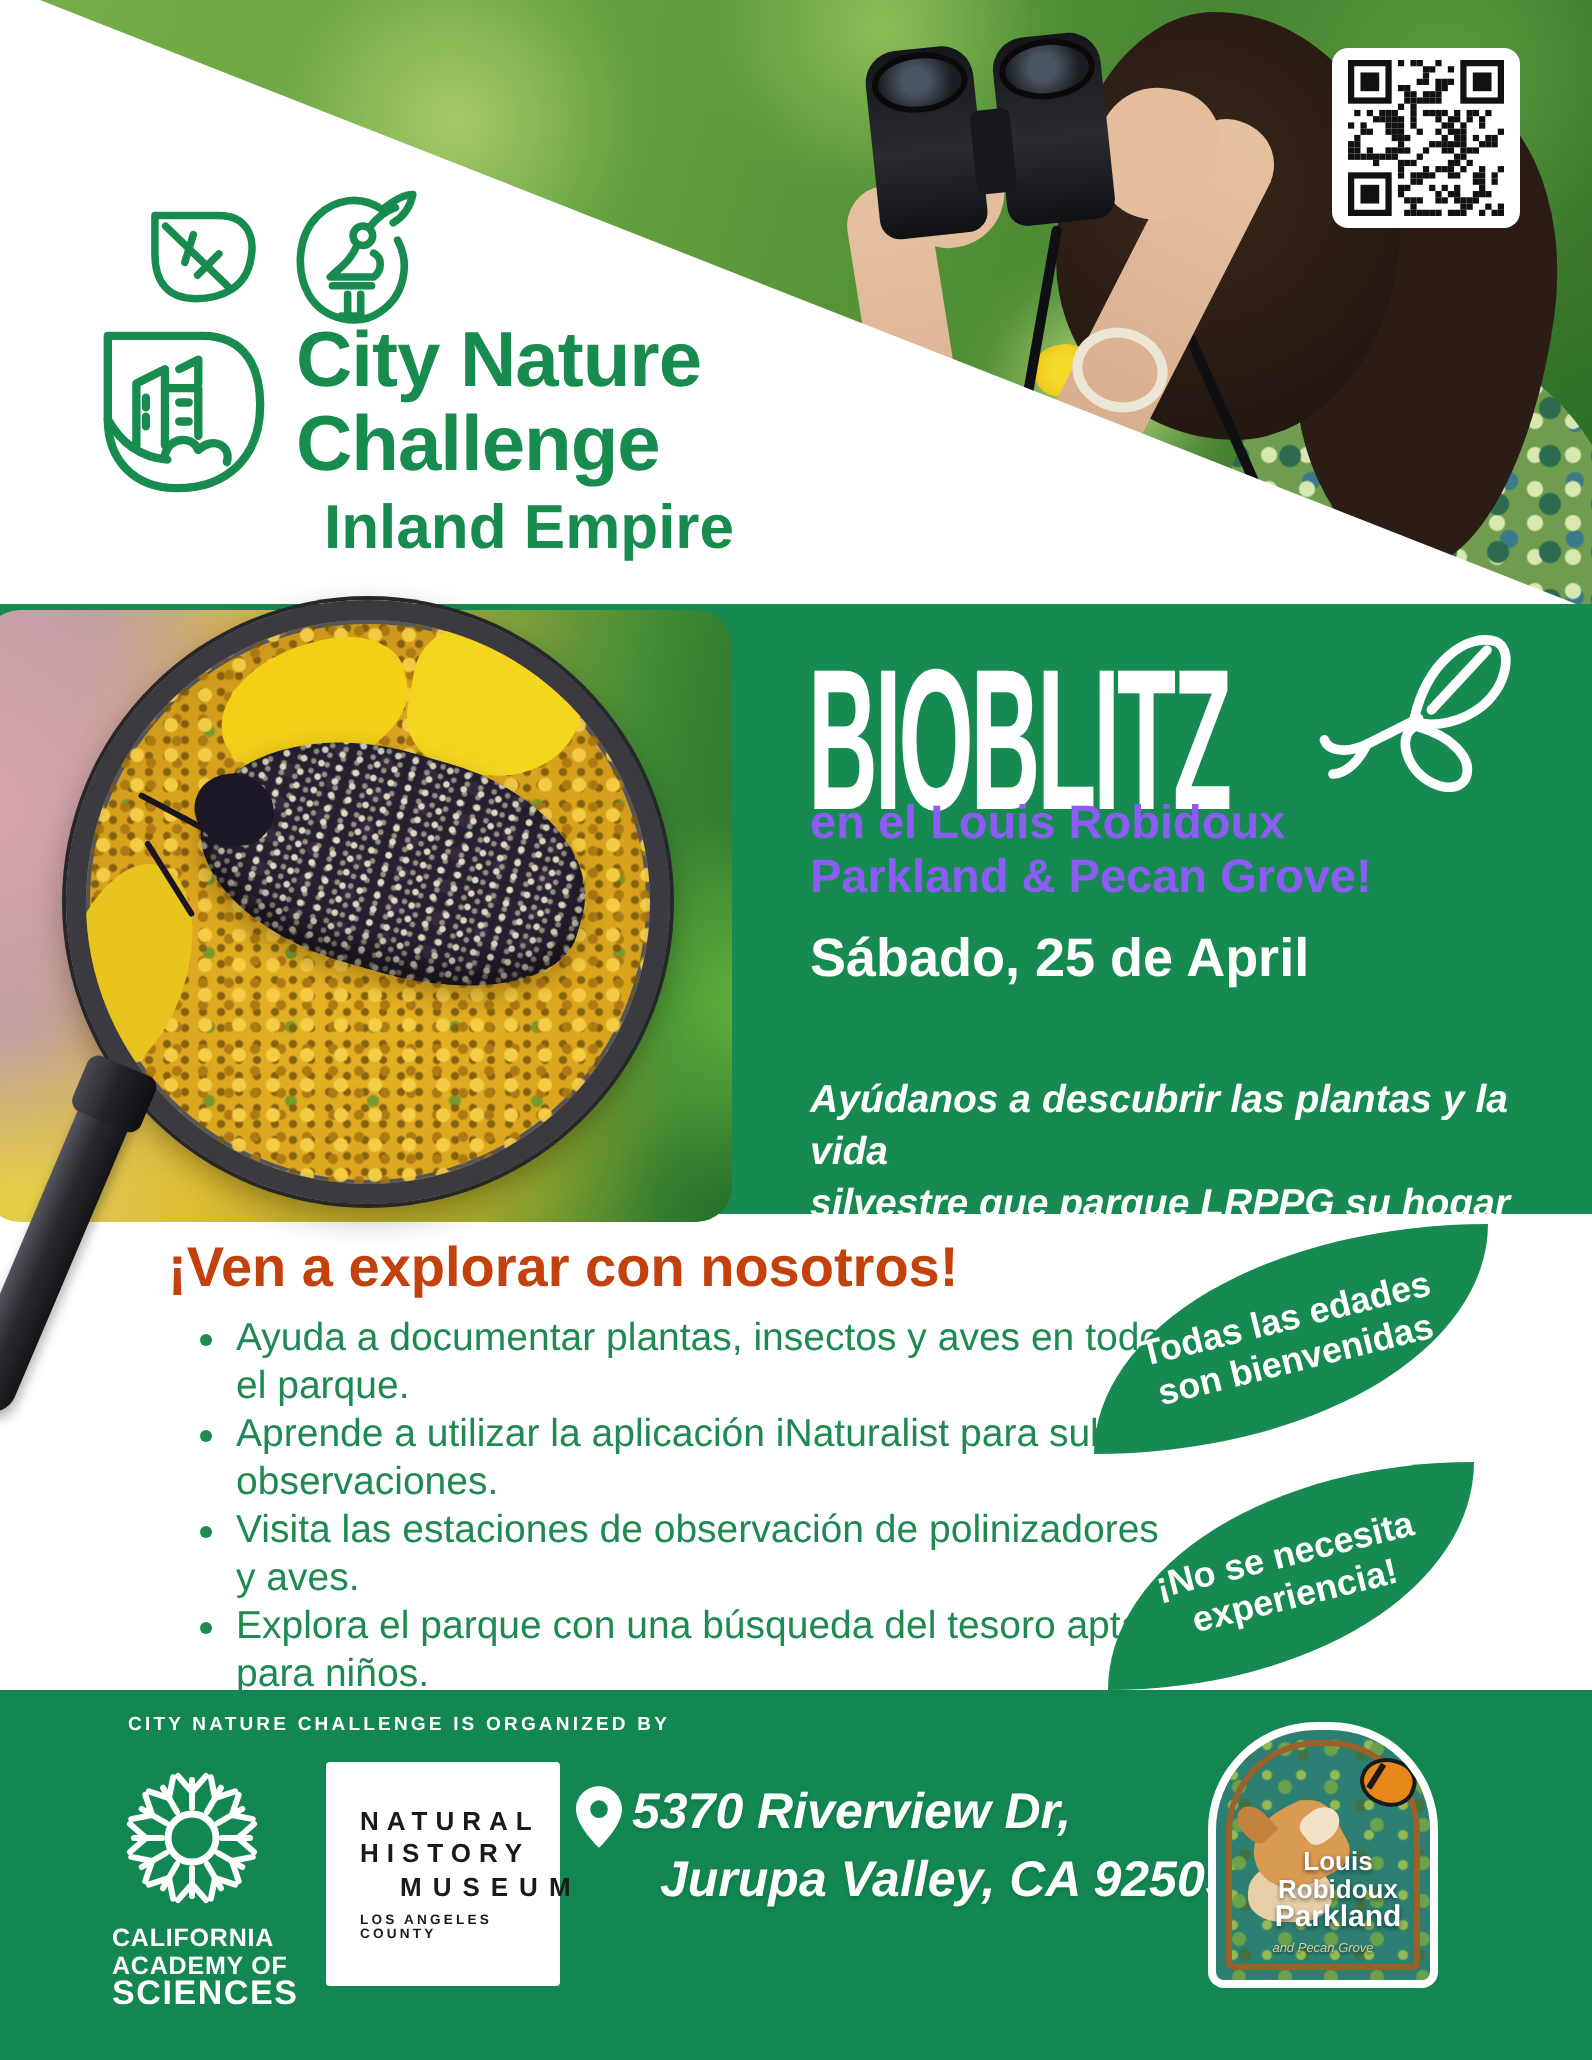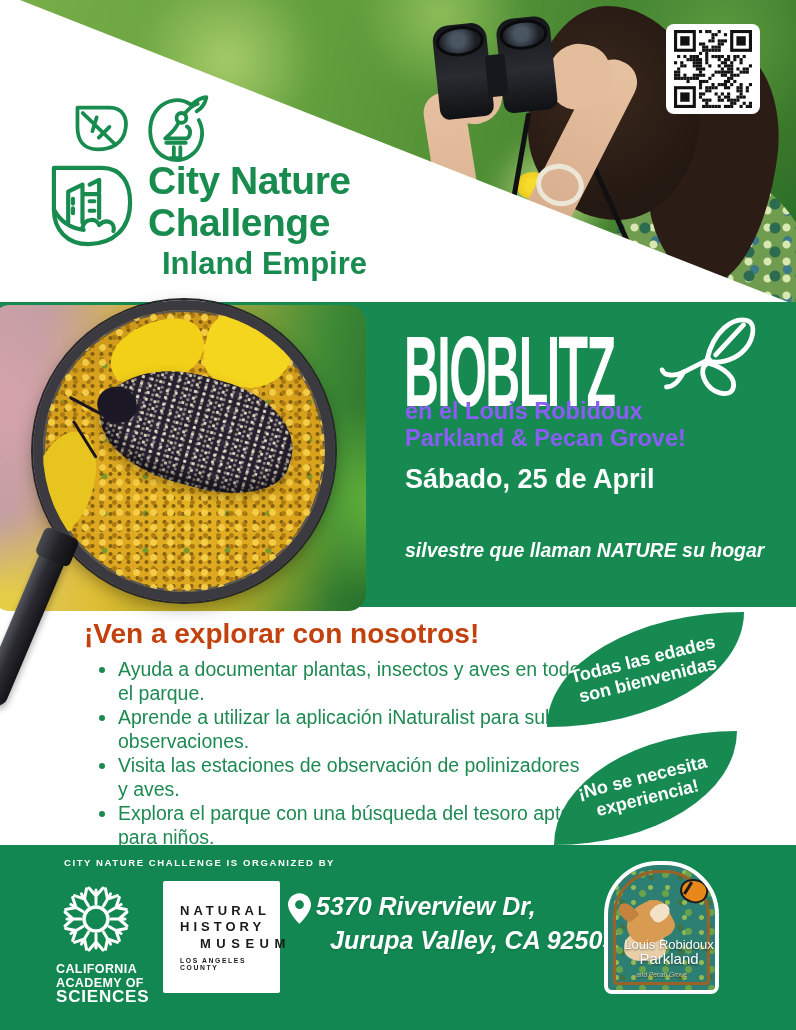--- a/index.html
+++ b/index.html
@@ -152,21 +152,21 @@
   .fox-head{position:absolute;left:18px;top:38px;width:46px;height:40px;background:#D99A52;
     border-radius:60% 40% 30% 55%;transform:rotate(-28deg);}
   .fox-head::before{content:"";position:absolute;left:2px;top:-10px;width:14px;height:20px;background:#c4823e;
     border-radius:60% 60% 0 40%;transform:rotate(-16deg);}
   .fox-head::after{content:"";position:absolute;right:-2px;top:8px;width:20px;height:16px;background:#f3e2c8;
     border-radius:40% 60% 60% 40%;transform:rotate(-10deg);}
   .fox-chest{position:absolute;left:16px;top:66px;width:42px;height:30px;background:#e8cfa8;border-radius:50% 50% 40% 40%;}
   .monarch{position:absolute;left:72px;top:14px;width:24px;height:20px;background:#e8881a;
     border-radius:55% 45% 50% 50%;border:2px solid #1a1a1a;transform:rotate(18deg);}
   .monarch::before{content:"";position:absolute;left:4px;top:2px;width:2.5px;height:14px;background:#1a1a1a;transform:rotate(14deg);}
-  .park-name{position:absolute;left:0;right:0;bottom:24px;text-align:center;color:#fff;font-weight:normal;
+  .park-name{position:absolute;left:0;right:0;bottom:24px;text-align:center;color:#fff;font-weight:bold;
     font-size:13px;line-height:14px;text-shadow:0 1px 2px rgba(0,0,0,.55);margin-left:15px;}
   .park-name .p2{font-size:15px;}
   .park-sub{position:absolute;left:0;right:0;bottom:12px;text-align:center;color:#d9c9a0;
     font-style:italic;font-size:6.5px;text-shadow:0 1px 1px rgba(0,0,0,.5);}
 </style>
 </head>
 <body>
 
 <div class="poster">
 
@@ -438,21 +438,22 @@
     </svg>
   </div>
   <div class="band-sub">
     <div>en el Louis Robidoux</div>
     <div>Parkland &amp; Pecan Grove!</div>
   </div>
   <div class="band-date">
     <div>Sábado, 25 de April</div>
   </div>
   <div class="band-tag">
-    <div>silvestre que llaman NATURE su hogar</div>
+    <div>Ayúdanos a descubrir las plantas y la vida</div>
+    <div>silvestre que parque LRPPG su hogar</div>
   </div>
 
   <div class="insect-photo"></div>
   <div class="lens">
     <div class="petal petal1"></div>
     <div class="petal petal2"></div>
     <div class="petal petal3"></div>
     <div class="antenna a1"></div>
     <div class="antenna a2"></div>
     <div class="beetle"></div>

